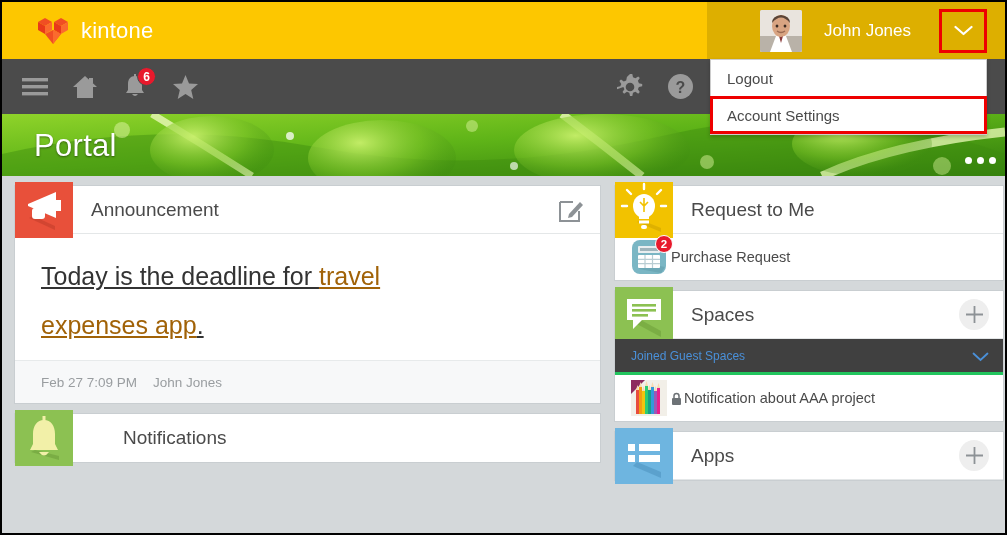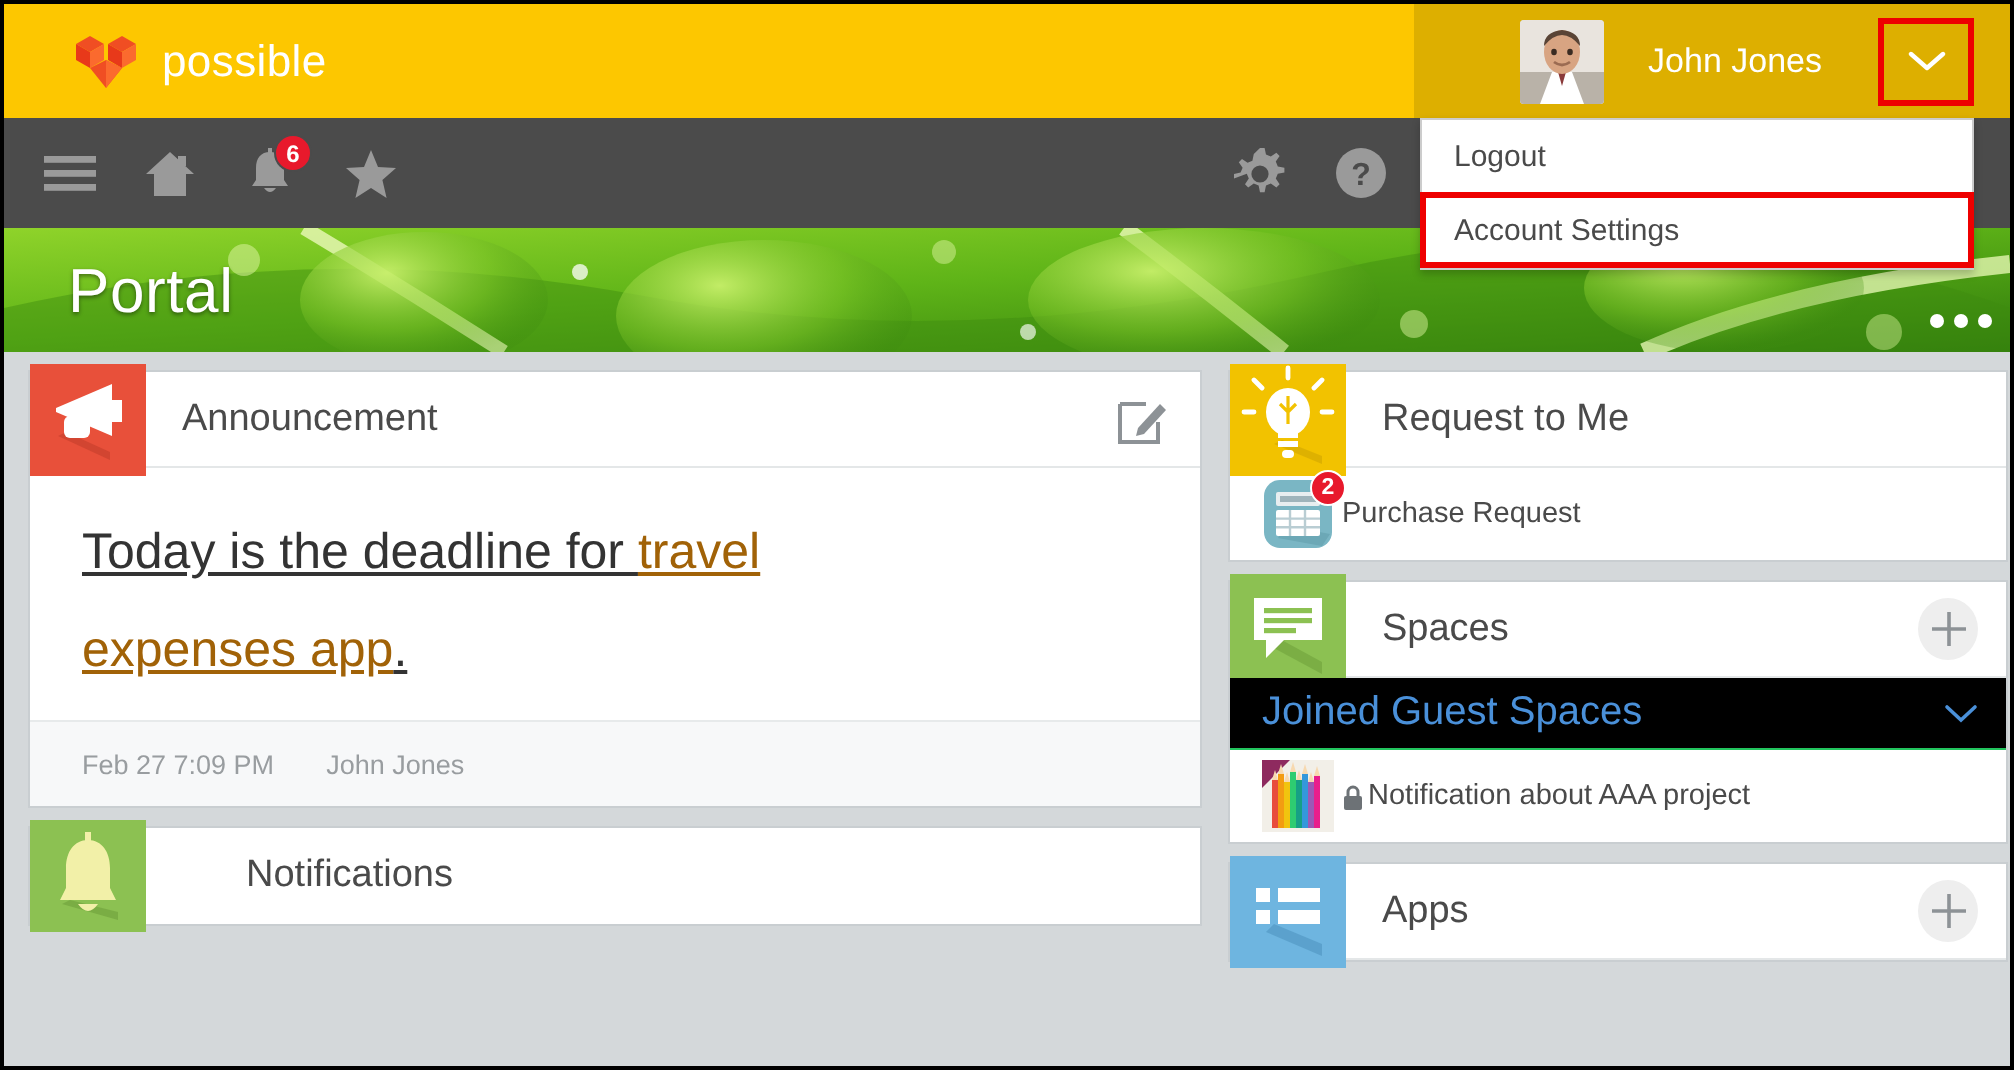--- a/index.html
+++ b/index.html
@@ -221,21 +221,21 @@
   }
   .ann-line .u { text-decoration: underline; }
   .ann-link { color: #a16207; text-decoration: underline; }
   .ann-foot {
     background: #f7f8f9;
     border-top: 1px solid #e7eaeb;
     height: 43px;
     display: flex; align-items: center;
     padding-left: 26px;
     font-size: 13.5px; color: #999da0;
-    gap: 26px;
+    gap: 16px;
   }
 
   
   .row {
     display: flex; align-items: center;
     height: 46px;
     padding-left: 16px;
     position: relative;
     font-size: 14.5px; color: #4a4a4a;
   }
@@ -251,25 +251,25 @@
     min-width: 18px; height: 18px;
     border-radius: 9px;
     background: #e8192c;
     color: #fff; font-size: 11.5px; font-weight: bold;
     display: flex; align-items: center; justify-content: center;
     padding: 0 4px;
     border: 1.5px solid #ffffff;
   }
   .subhead {
     height: 36px;
-    background: #000000;
-    border-bottom: 1px solid #22c55e;
+    background: #404040;
+    border-bottom: 3px solid #22c55e;
     display: flex; align-items: center;
     padding: 0 14px 0 16px;
-    font-size: 20px; color: #4a90d9;
+    font-size: 12px; color: #4a90d9;
     position: relative;
   }
   .subhead .chev-dn { position: absolute; right: 14px; top: 13px; }
   .lock-row { display: flex; align-items: center; }
   .lock-row .lbl { margin-left: 2px; }
 </style>
 </head>
 <body>
 
 <div id="app">
@@ -283,21 +283,21 @@
           <path d="M9 2 L16 6 L9 10 L2 6 Z" fill="#f04e23"></path>
           <path d="M25 2 L32 6 L25 10 L18 6 Z" fill="#f04e23"></path>
           <path d="M2 6 L9 10 L9 18 L2 14 Z" fill="#e8391a"></path>
           <path d="M9 10 L16 6 L16 14 L9 18 Z" fill="#fb6a2e"></path>
           <path d="M18 6 L25 10 L25 18 L18 14 Z" fill="#e8391a"></path>
           <path d="M25 10 L32 6 L32 14 L25 18 Z" fill="#fb6a2e"></path>
           <path d="M9 18 L17 14 L25 18 L17 28 Z" fill="#f04e23"></path>
           <path d="M17 14 L25 18 L17 28 Z" fill="#fb6a2e"></path>
         </svg>
       </span>
-      <span class="brand-name">possible</span>
+      <span class="brand-name">kintone</span>
     </div>
 
     <div class="user-area">
       <span class="avatar">
         <svg width="42" height="42" viewBox="0 0 42 42">
           <rect width="42" height="42" fill="#e9e4de"></rect>
           <rect x="0" y="26" width="42" height="16" fill="#b9b2a8"></rect>
           <path d="M10 42 L16 26 L26 26 L32 42 Z" fill="#ffffff"></path>
           <path d="M19 26 L21 33 L23 26 Z" fill="#8a3a3a"></path>
           <ellipse cx="21" cy="16" rx="9" ry="11" fill="#d8a482"></ellipse>

